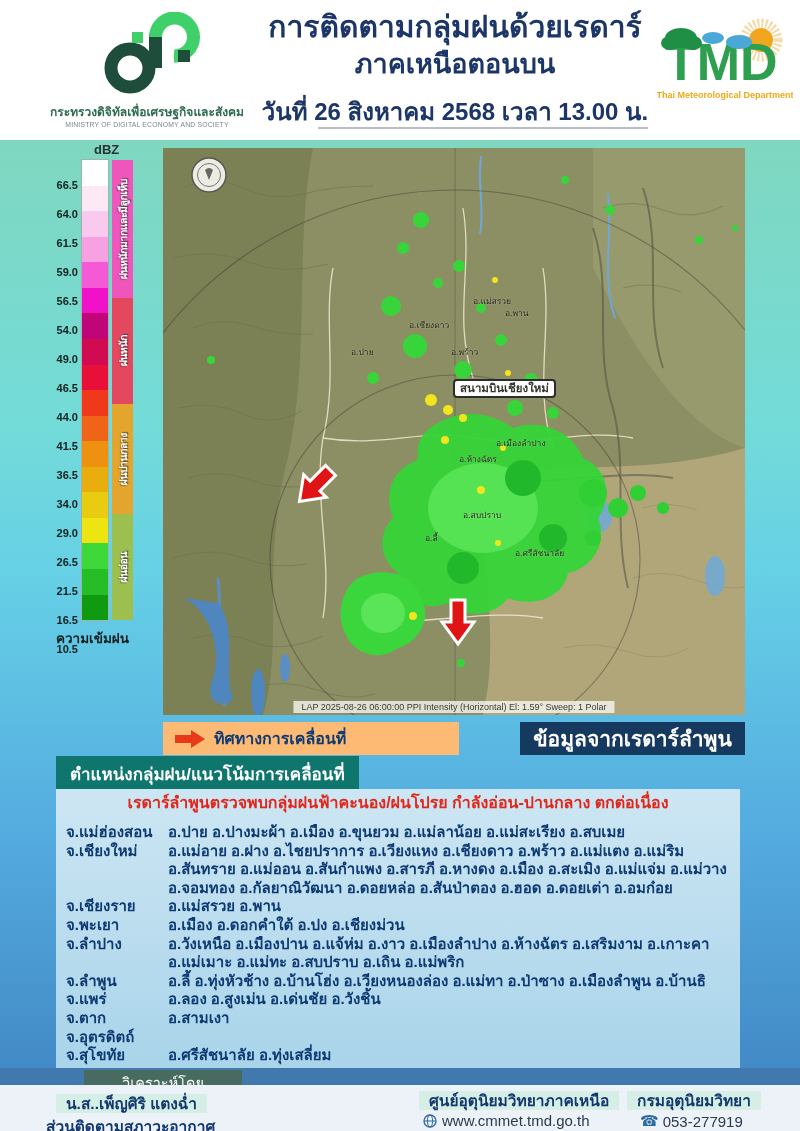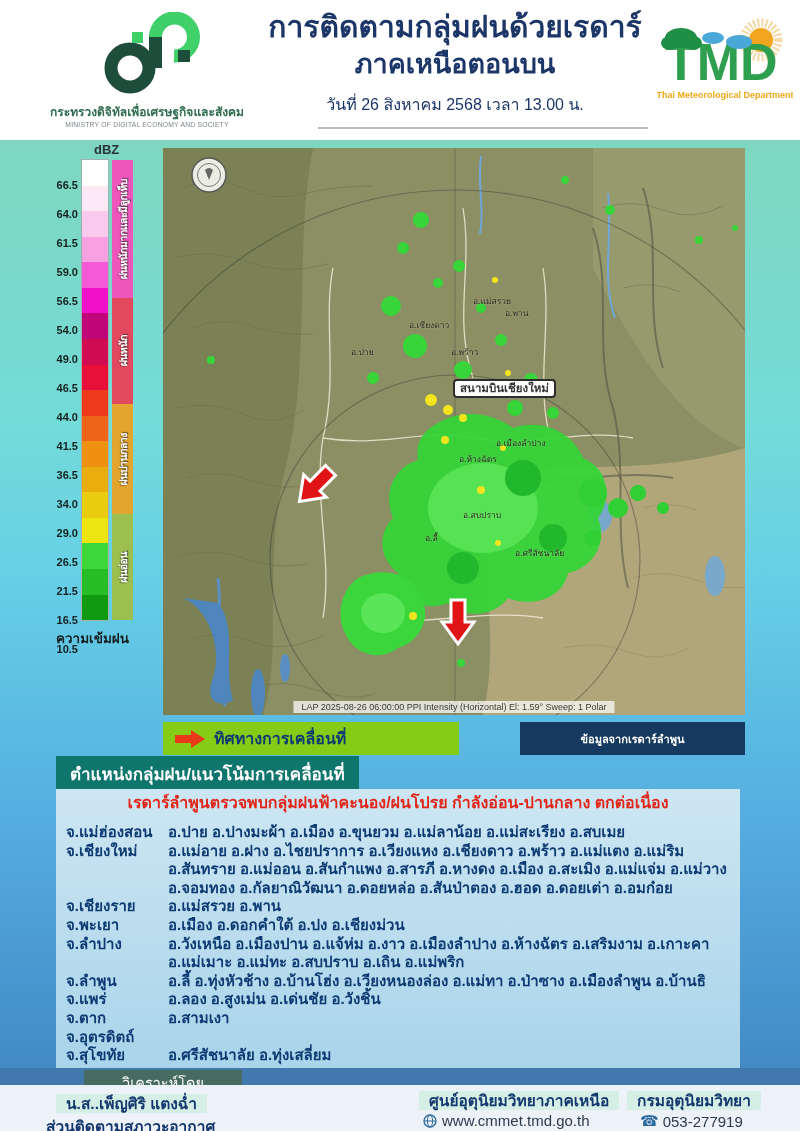--- a/index.html
+++ b/index.html
@@ -4,21 +4,21 @@
 <style>
   * { margin:0; padding:0; box-sizing:border-box; }
   body { font-family:"Liberation Sans", sans-serif; background:#777; }
   .page { position:relative; width:800px; height:1131px; margin:0 auto; background:#fff; overflow:hidden; }
 
   
   .hdr { position:absolute; left:0; top:0; width:800px; height:140px; background:#ffffff; }
   .hdr-center { position:absolute; left:255px; top:8px; width:400px; text-align:center; color:#1c3668; }
   .title1 { font-size:30px; font-weight:bold; line-height:38px; }
   .title2 { font-size:27px; font-weight:bold; line-height:36px; }
-  .dateline { font-size:16px; font-weight:normal; margin-top:10px; }
+  .dateline { font-size:24px; font-weight:bold; margin-top:10px; }
   .date-rule { position:absolute; left:318px; top:127px; width:330px; height:2px; background:#b9bec4; }
   .logo-de { position:absolute; left:22px; top:12px; width:250px; text-align:center; }
   .logo-de .cap-th { font-size:12px; font-weight:bold; color:#2e6b4f; margin-top:4px; }
   .logo-de .cap-en { font-size:6.8px; color:#7c8489; letter-spacing:.2px; }
   .logo-tmd { position:absolute; left:655px; top:14px; width:140px; text-align:center; }
 
   
   .bodybg { position:absolute; left:0; top:140px; width:800px; height:945px;
     background:linear-gradient(180deg,#7fd7bf 0%,#73dbd8 30%,#66d0e6 46%,#55ade0 72%,#4188c4 100%); }
   .band { position:absolute; left:0; top:1068px; width:800px; height:17px; background:#4179ae; }
@@ -44,25 +44,25 @@
   .map svg { position:absolute; left:0; top:0; }
   .dlabels { position:absolute; left:0; top:0; width:582px; height:567px; pointer-events:none; }
   .dlabel { position:absolute; font-size:8.5px; color:#1d1d16; white-space:nowrap;
             text-shadow:0 0 2px rgba(235,235,210,.6); }
   .airport { position:absolute; left:290px; top:231px; background:#fdfdfb; border:2px solid #2c2c2c;
     border-radius:4px; font-size:11.5px; font-weight:bold; color:#333; padding:0 5px; line-height:15px; white-space:nowrap; }
   .mapcap { position:absolute; left:50%; bottom:2px; transform:translateX(-50%);
     background:rgba(252,252,250,.75); font-size:9px; color:#3a3a33; padding:0 8px; line-height:12px; white-space:nowrap; }
 
   
-  .dir-box { position:absolute; left:163px; top:722px; width:296px; height:33px; background:#84cc16;
+  .dir-box { position:absolute; left:163px; top:722px; width:296px; height:33px; background:#fdba74;
     display:flex; align-items:center; padding-left:12px; }
   .dir-box .lbl { font-size:16px; font-weight:bold; color:#0d3a73; margin-left:9px; }
   .src-box { position:absolute; left:520px; top:722px; width:225px; height:33px; background:#16395f;
-    color:#fff; font-size:11px; font-weight:bold; display:flex; align-items:center; justify-content:center; }
+    color:#fff; font-size:21px; font-weight:bold; display:flex; align-items:center; justify-content:center; }
 
   
   .sec-hdr { position:absolute; left:56px; top:756px; background:#0f766e; color:#fff;
     font-size:17px; font-weight:bold; padding:4px 14px 6px; }
   .panel { position:absolute; left:56px; top:789px; width:684px; height:279px;
     background:linear-gradient(180deg,#cde6f3,#a9d4ea); padding:3px 10px 0; }
   .summary { text-align:center; color:#e2261a; font-weight:bold; font-size:16px; line-height:21px; margin-bottom:10px; }
   .prow { display:flex; }
   .prov { width:102px; flex:0 0 102px; }
   .prow div { font-size:15px; font-weight:bold; color:#0d3a73; line-height:18.6px; }

